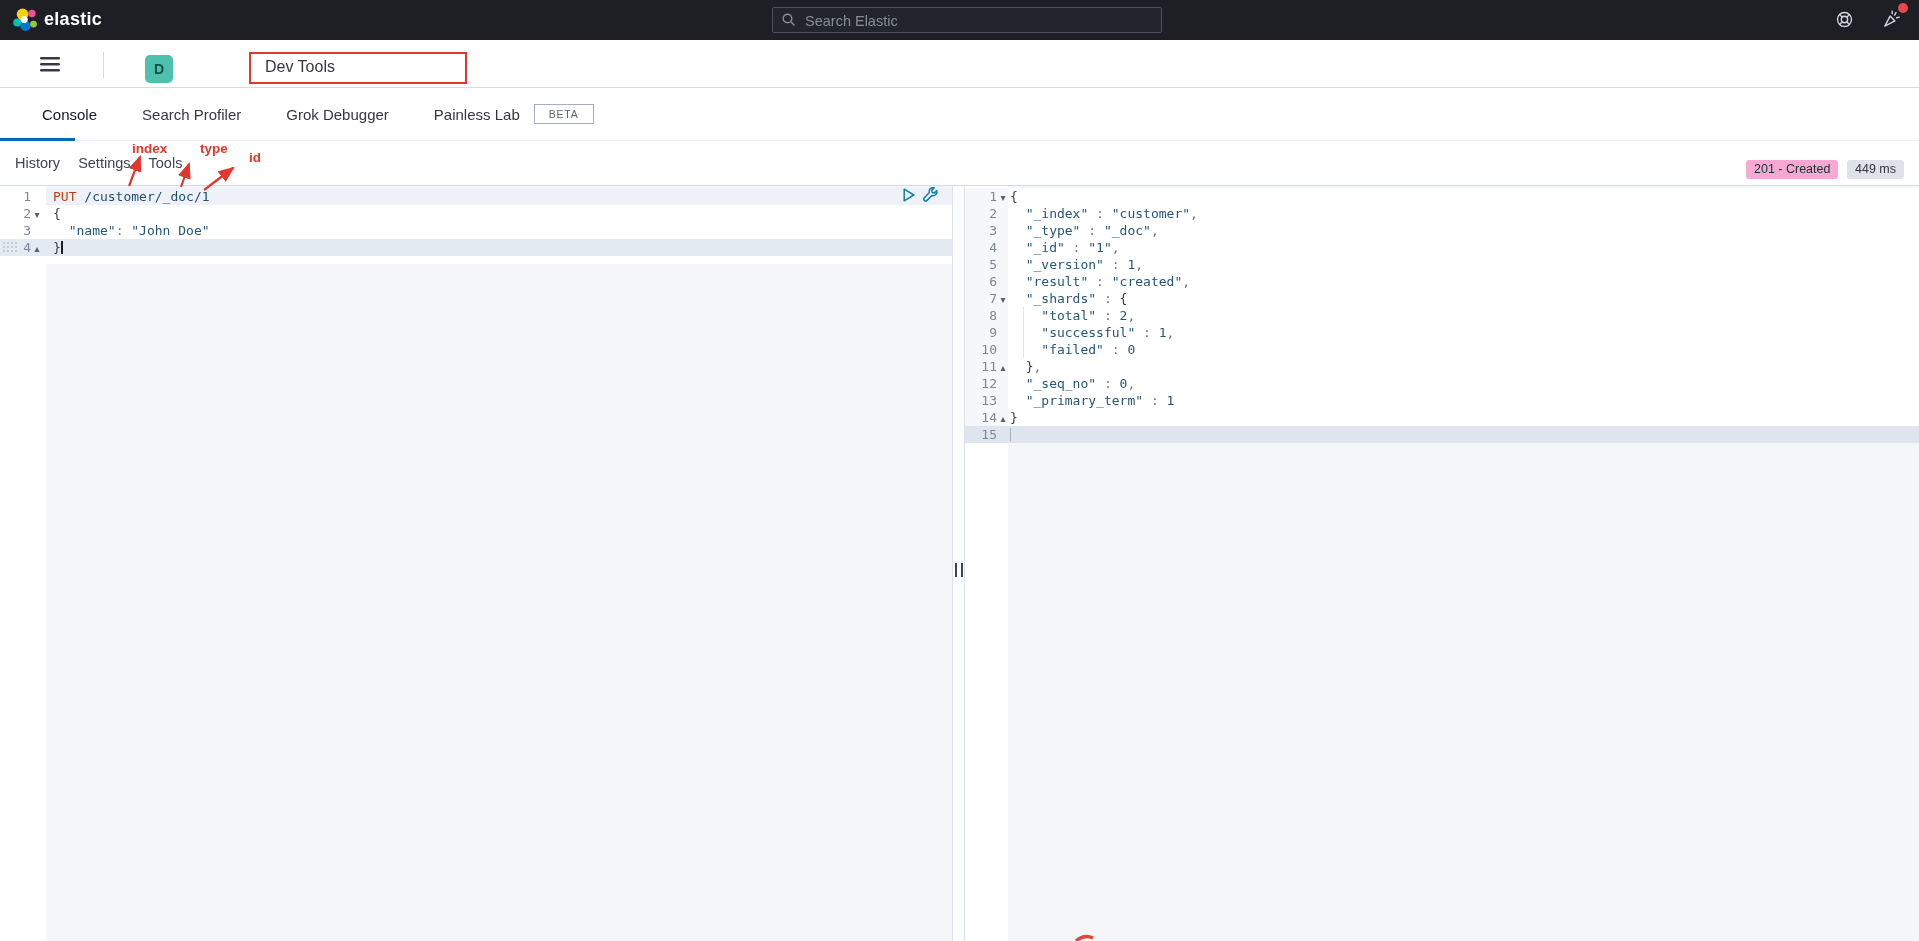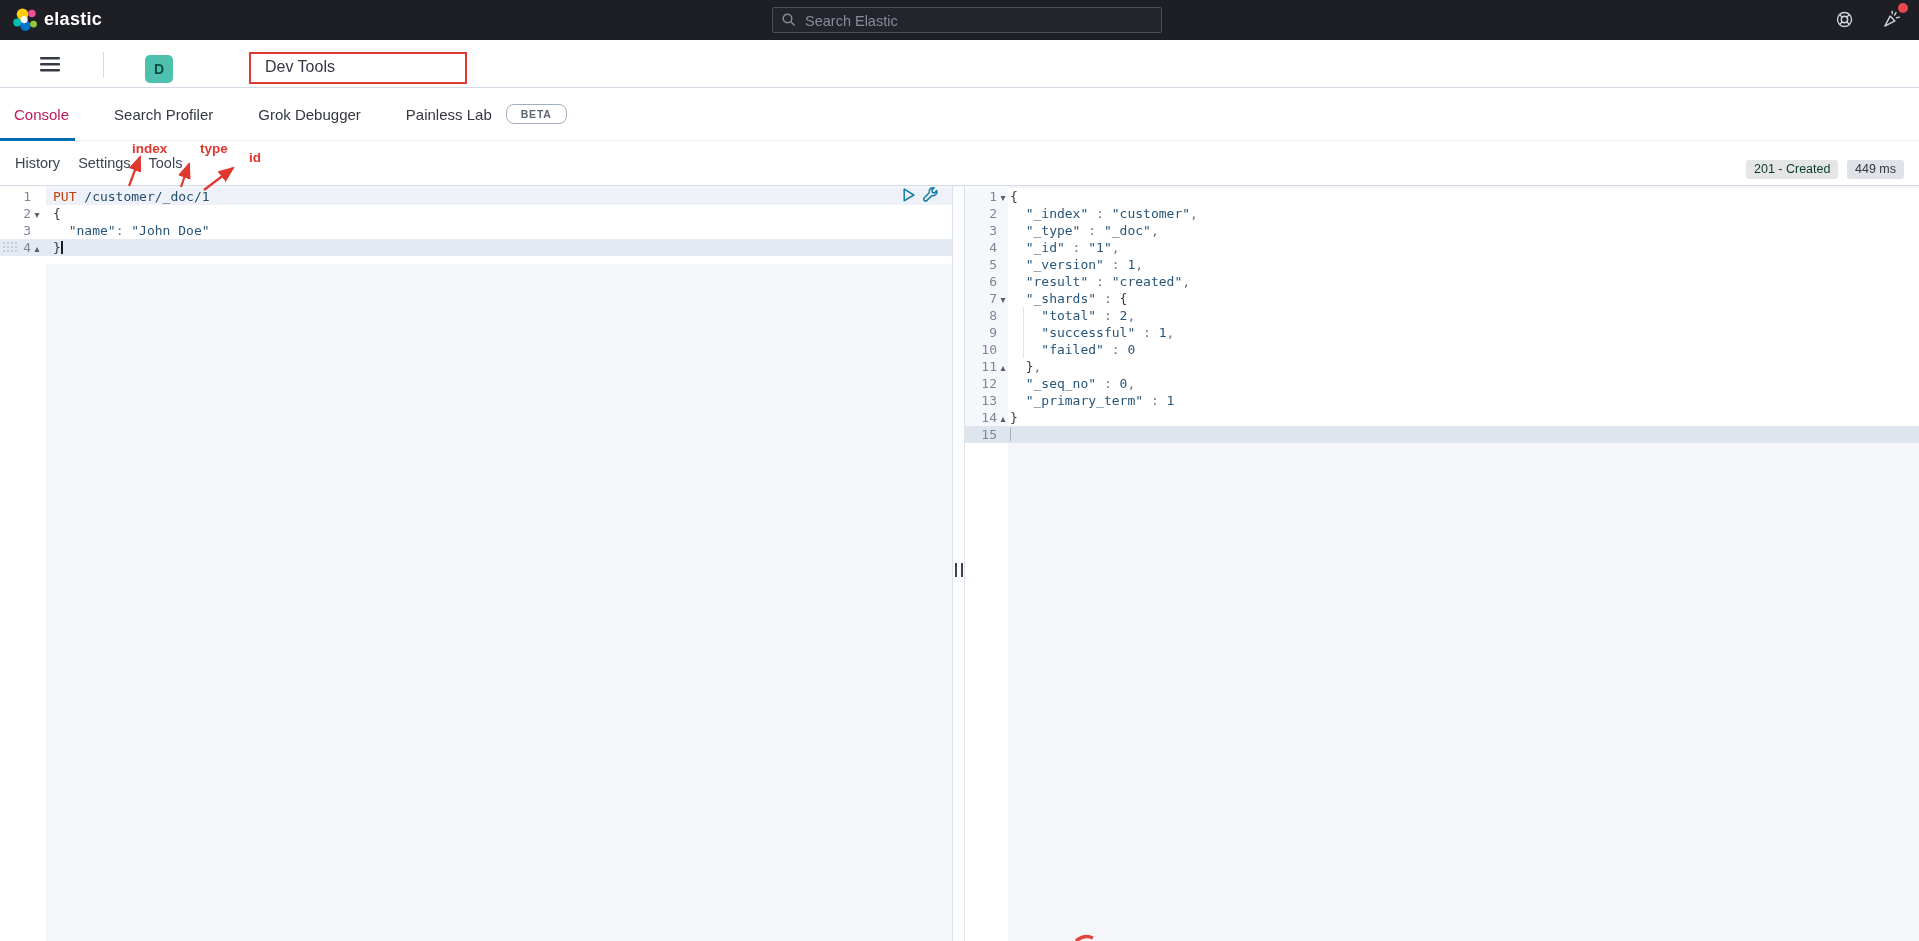--- a/index.html
+++ b/index.html
@@ -28,31 +28,31 @@
   .nav-sep{position:absolute;left:103px;top:12px;width:1px;height:26px;background:#d3dae6;}
   .space-avatar{position:absolute;left:145px;top:15px;width:28px;height:28px;border-radius:5px;background:#4ec1ae;
                 color:#0d4f46;font-size:14px;font-weight:700;display:flex;align-items:center;justify-content:center;cursor:pointer;}
   .breadcrumb{position:absolute;left:265px;top:13px;height:28px;line-height:28px;font-size:16px;color:#343741;cursor:pointer;}
   .anno-box{position:absolute;left:249px;top:12px;width:218px;height:32px;border:2px solid #e0372e;box-sizing:border-box;pointer-events:none;}
 
   
   .tabbar{position:absolute;left:0;top:88px;width:100%;height:53px;background:#fff;border-bottom:1px solid #eceff5;box-sizing:border-box;
           display:flex;align-items:center;padding-left:14px;column-gap:45px;}
   .tab{position:relative;font-size:15px;color:#343741;cursor:pointer;display:flex;align-items:center;column-gap:14px;}
-  .tab.active{color:#be185d;}
+  .tab.active{color:#0f172a;margin-left:28px;}
   .tab-underline{position:absolute;left:0;top:138px;width:75px;height:3px;background:#006bb4;}
-  .beta-pill{display:inline-block;border:1px solid #a3aebf;border-radius:8px;padding:3px 14px;font-size:10.5px;
-             font-weight:700;letter-spacing:.8px;color:#5e6673;}
+  .beta-pill{display:inline-block;border:1px solid #a3aebf;border-radius:0;padding:3px 14px;font-size:10.5px;
+             font-weight:400;letter-spacing:.8px;color:#5e6673;}
 
   
   .menubar{position:absolute;left:0;top:141px;width:100%;height:45px;background:#fff;border-bottom:1px solid #d3dae6;box-sizing:border-box;padding-left:44px;}
   .menu-items{position:absolute;left:15px;top:0;height:44px;display:flex;align-items:center;column-gap:18px;}
   .menu-item{font-size:14.5px;color:#3d4452;cursor:pointer;}
   .badge{position:absolute;top:19px;height:19px;line-height:19px;border-radius:3px;padding:0 8px;font-size:12.5px;font-weight:500;}
-  .badge-success{left:1746px;background:#e5e5e5;color:#063b2f;}
+  .badge-success{left:1746px;background:#f9a8d4;color:#063b2f;}
   .badge-time{left:1847px;background:#dfe2e9;color:#343741;}
 
   
   .workspace{position:absolute;left:0;top:186px;width:1919px;height:755px;}
   .pane{position:absolute;top:0;height:755px;overflow:hidden;}
   .pane-left{left:0;width:952px;background:#f5f6fa;}
   .pane-right{left:965px;width:954px;background:#f4f6fa;}
   .gutter-underlay{position:absolute;top:0;bottom:0;left:0;background:#fff;}
   .pane-left  .gutter-underlay{width:46px;}
   .pane-right .gutter-underlay{width:43px;}

